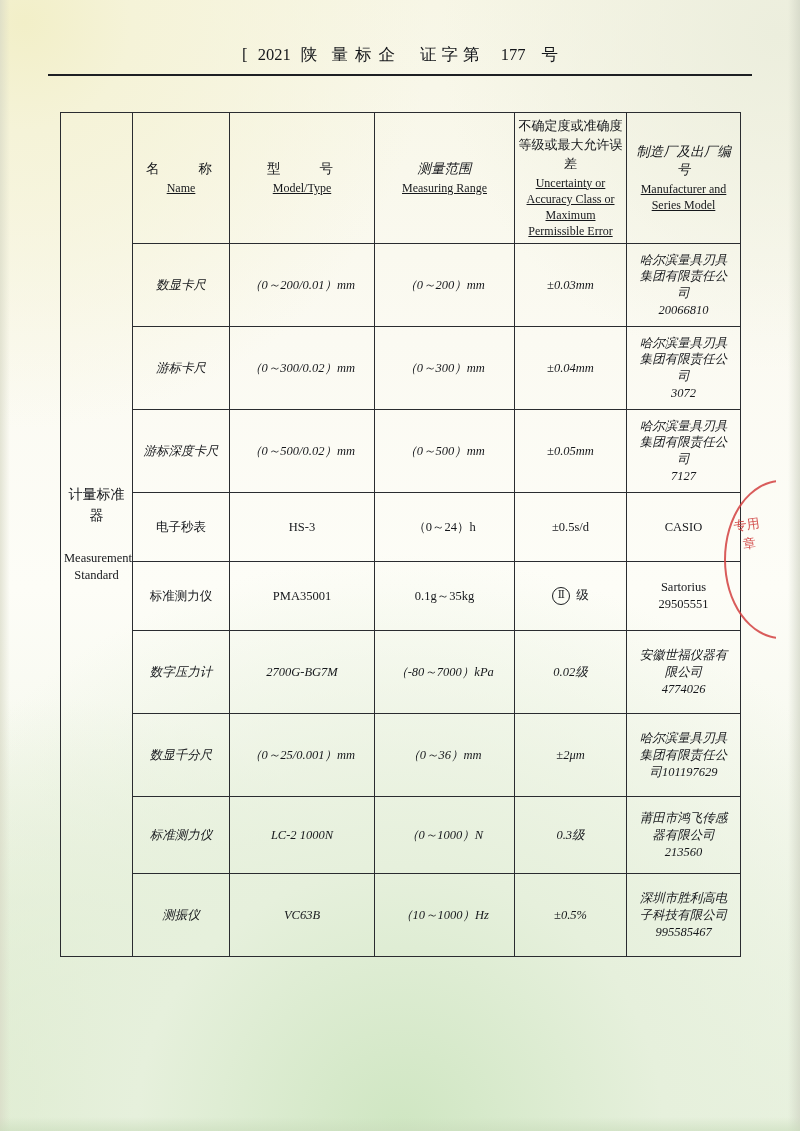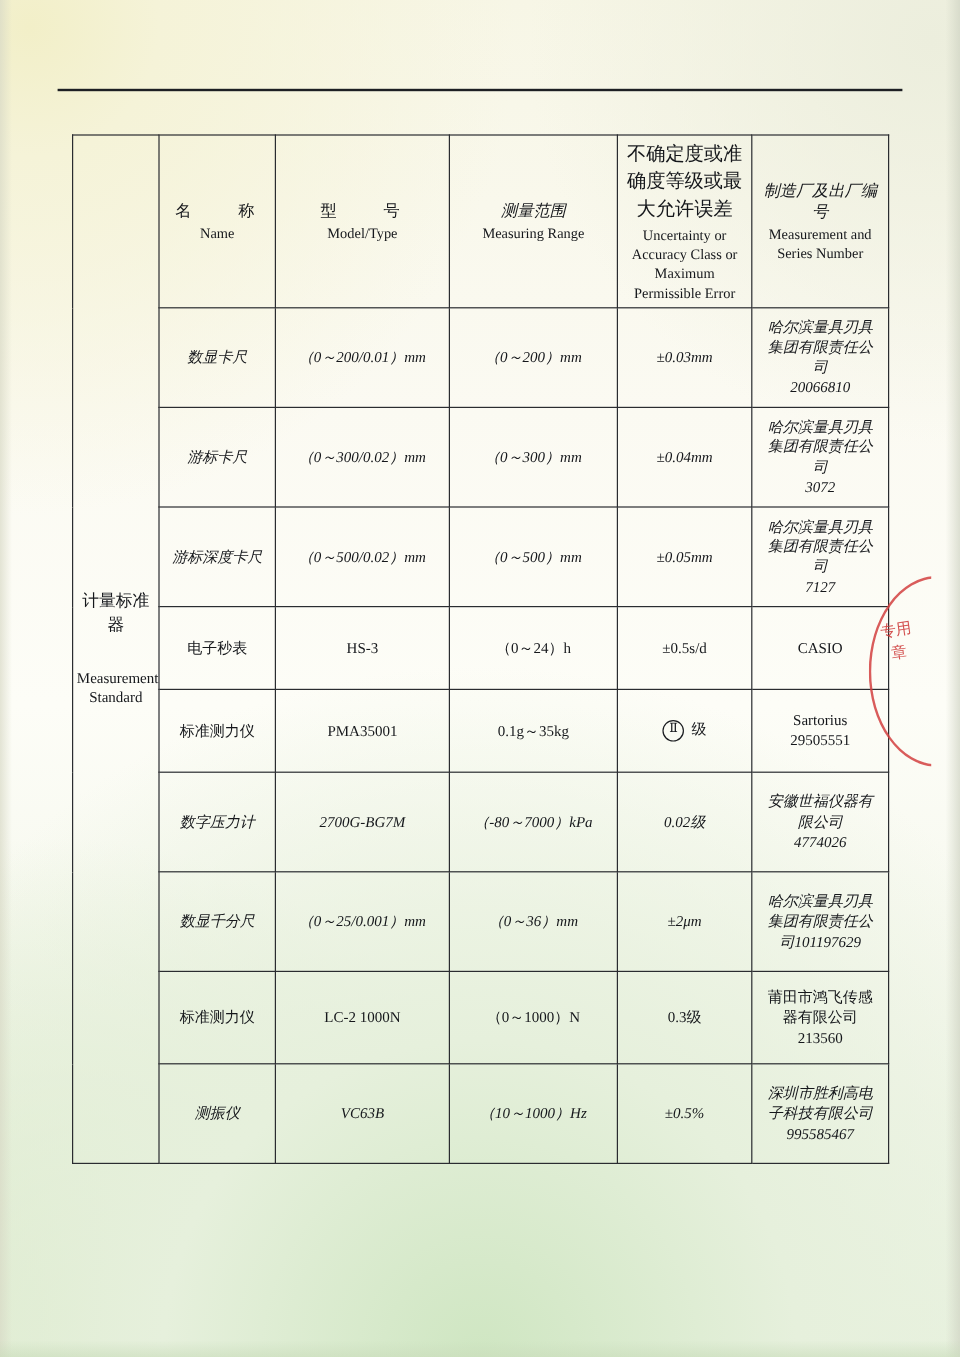--- a/index.html
+++ b/index.html
@@ -112,24 +112,25 @@
     display: block;
     font-size: 13.5px;
     letter-spacing: 4px;
     margin-bottom: 1px;
   }
   .hd .cn.tight { letter-spacing: 0px; font-style: italic; }
   .hd .en {
     display: block;
     font-size: 12px;
     letter-spacing: 0px;
+    text-decoration: underline;
   }
   .hd.unc .cn {
     letter-spacing: 0px;
-    font-size: 16px;
+    font-size: 13px;
     line-height: 1.45;
   }
 
   
   .vlabel {
     font-size: 13.5px;
     line-height: 1.5;
   }
   .vlabel .vcn {
     display: block;
@@ -145,21 +146,21 @@
   }
 
   .cell-name { font-size: 13px; }
   .cell-model { font-size: 12.8px; }
   .cell-range { font-size: 12.8px; }
   .cell-unc { font-size: 12.8px; }
   .cell-mfr { font-size: 12.6px; line-height: 1.5; }
 
   .r-tall td { height: 74px; font-style: italic; }
   .r-short td { height: 60px; }
-  .r-mid td { height: 68px; }
+  .r-mid td { height: 68px; font-style: italic; }
 
   .class-mark {
     display: inline-block;
     border: 1px solid #1a1c20;
     border-radius: 50%;
     width: 16px;
     height: 16px;
     line-height: 14px;
     font-size: 10.5px;
     text-align: center;
@@ -201,20 +202,29 @@
   }
 </style>
 </head>
 <body>
 
 <div class="page">
   <div class="paper-edge-left"></div>
   <div class="paper-edge-right"></div>
   <div class="paper-edge-bottom"></div>
 
+  <div class="header">
+    <span class="hdr-seg">[</span>
+    <span class="hdr-seg" style="margin:0 6px">2021</span>
+    <span class="hdr-seg" style="margin-right:10px">陕</span>
+    <span class="hdr-seg sp-wide" style="margin-right:14px">量标企</span>
+    <span class="hdr-seg sp-mid" style="margin-right:12px">证字第</span>
+    <span class="hdr-seg" style="margin-right:12px">177</span>
+    <span class="hdr-seg">号</span>
+  </div>
   <div class="hdr-rule"></div>
 
   <div class="table-wrap">
     <table class="std">
       <colgroup>
         <col class="col-label">
         <col class="col-name">
         <col class="col-model">
         <col class="col-range">
         <col class="col-unc">
@@ -237,21 +247,21 @@
           <td class="hd">
             <span class="cn tight">测量范围</span>
             <span class="en">Measuring Range</span>
           </td>
           <td class="hd unc">
             <span class="cn">不确定度或准确度等级或最大允许误差</span>
             <span class="en">Uncertainty or Accuracy Class or  Maximum Permissible Error</span>
           </td>
           <td class="hd">
             <span class="cn tight">制造厂及出厂编号</span>
-            <span class="en">Measurement and Series Number</span>
+            <span class="en">Manufacturer and Series Model</span>
           </td>
         </tr>
 
         <tr class="r-tall">
           <td class="cell-name">数显卡尺</td>
           <td class="cell-model">（0～200/0.01）mm</td>
           <td class="cell-range">（0～200）mm</td>
           <td class="cell-unc">±0.03mm</td>
           <td class="cell-mfr">
             <div>哈尔滨量具刃具</div>

